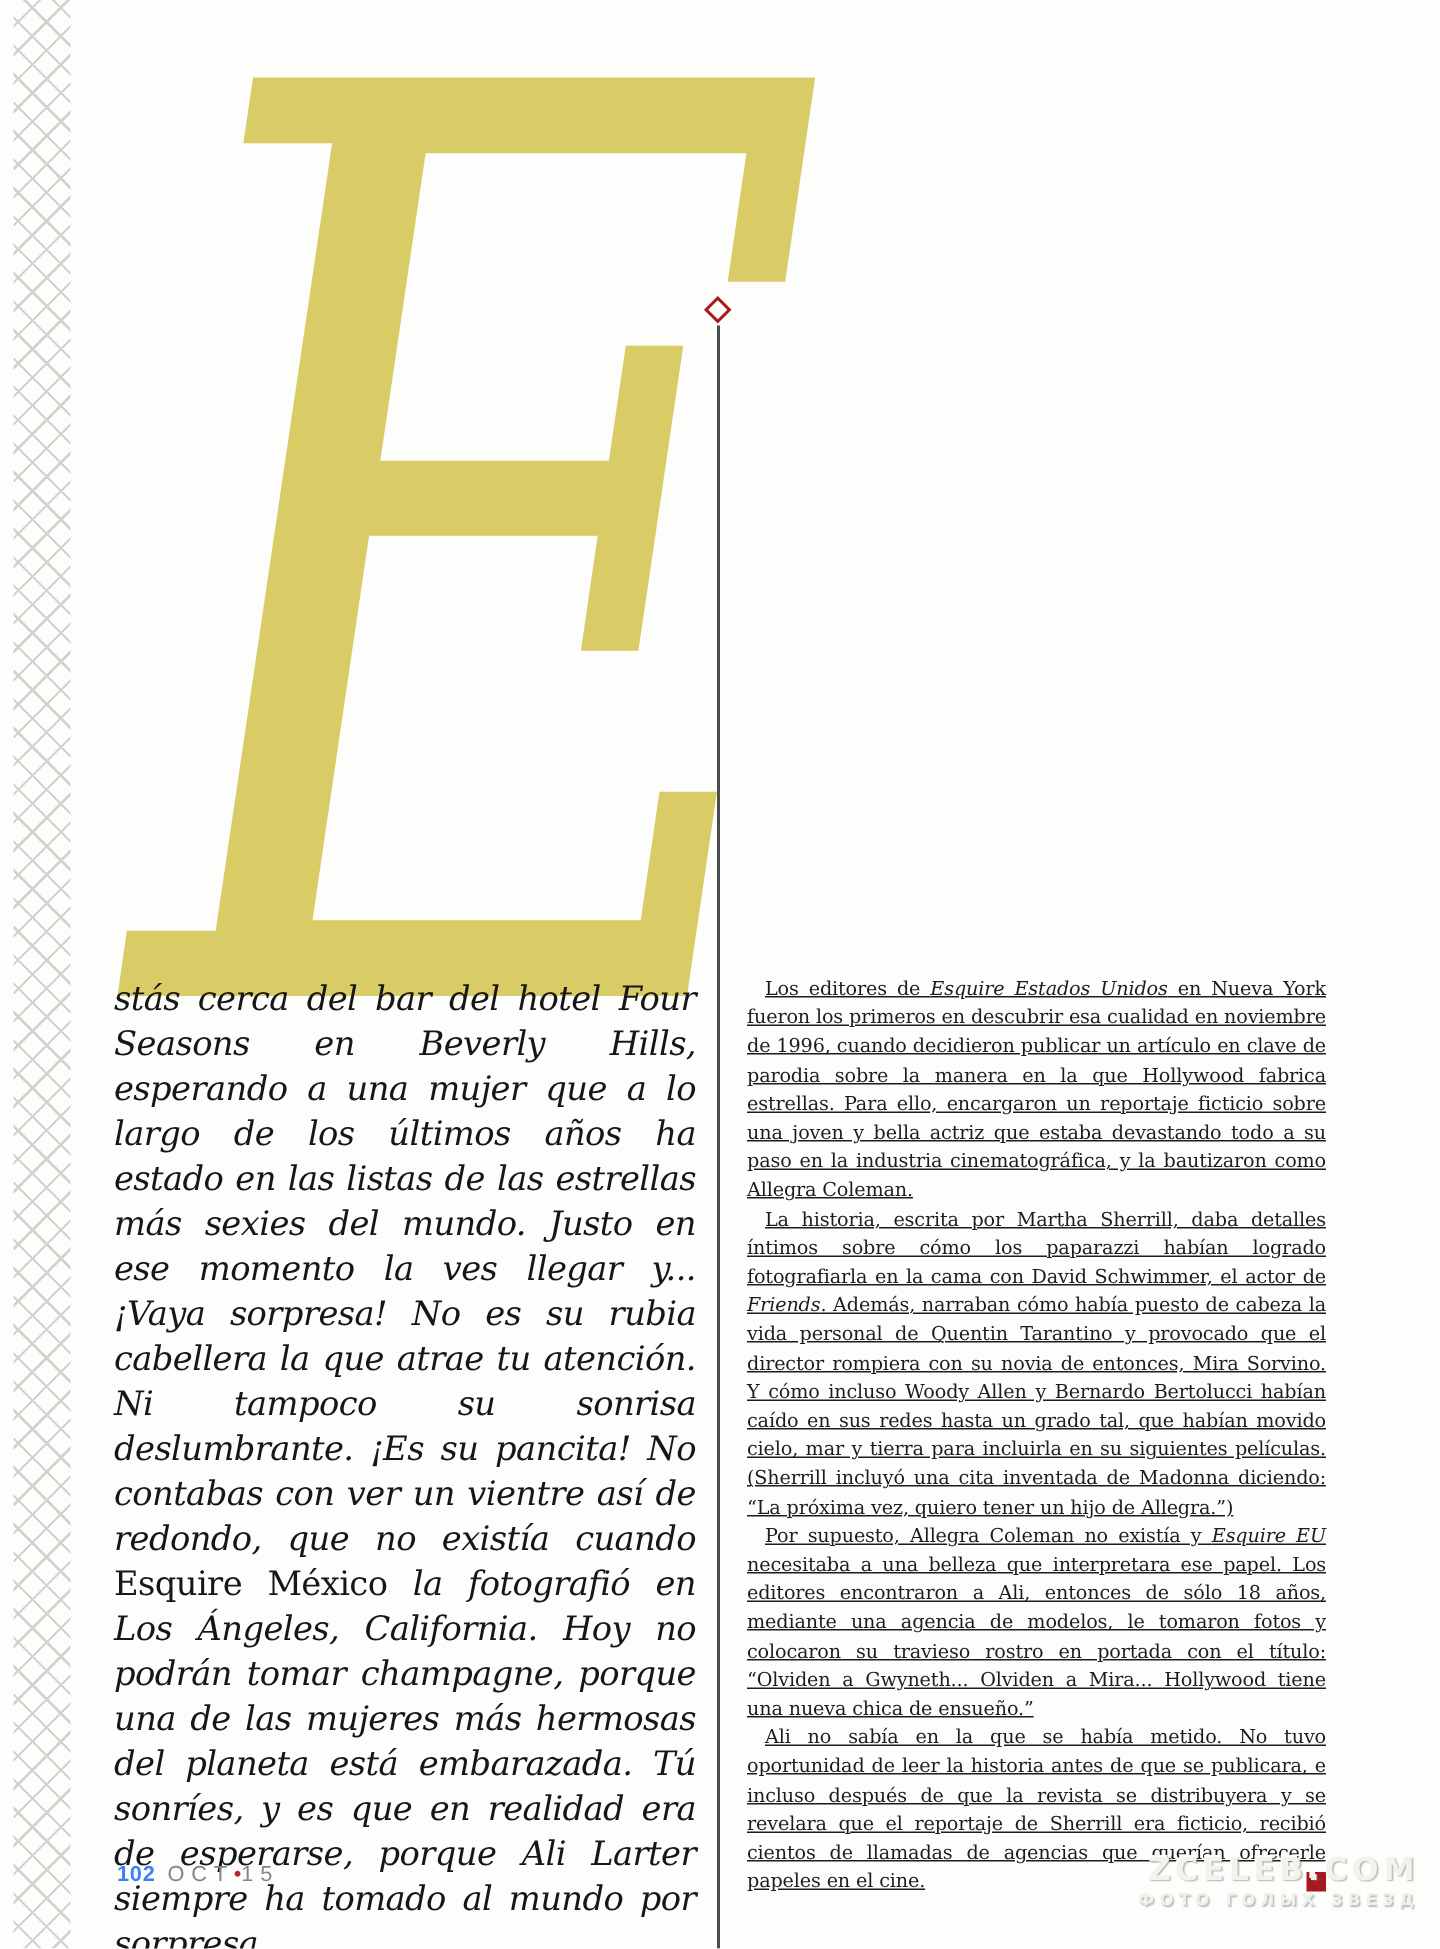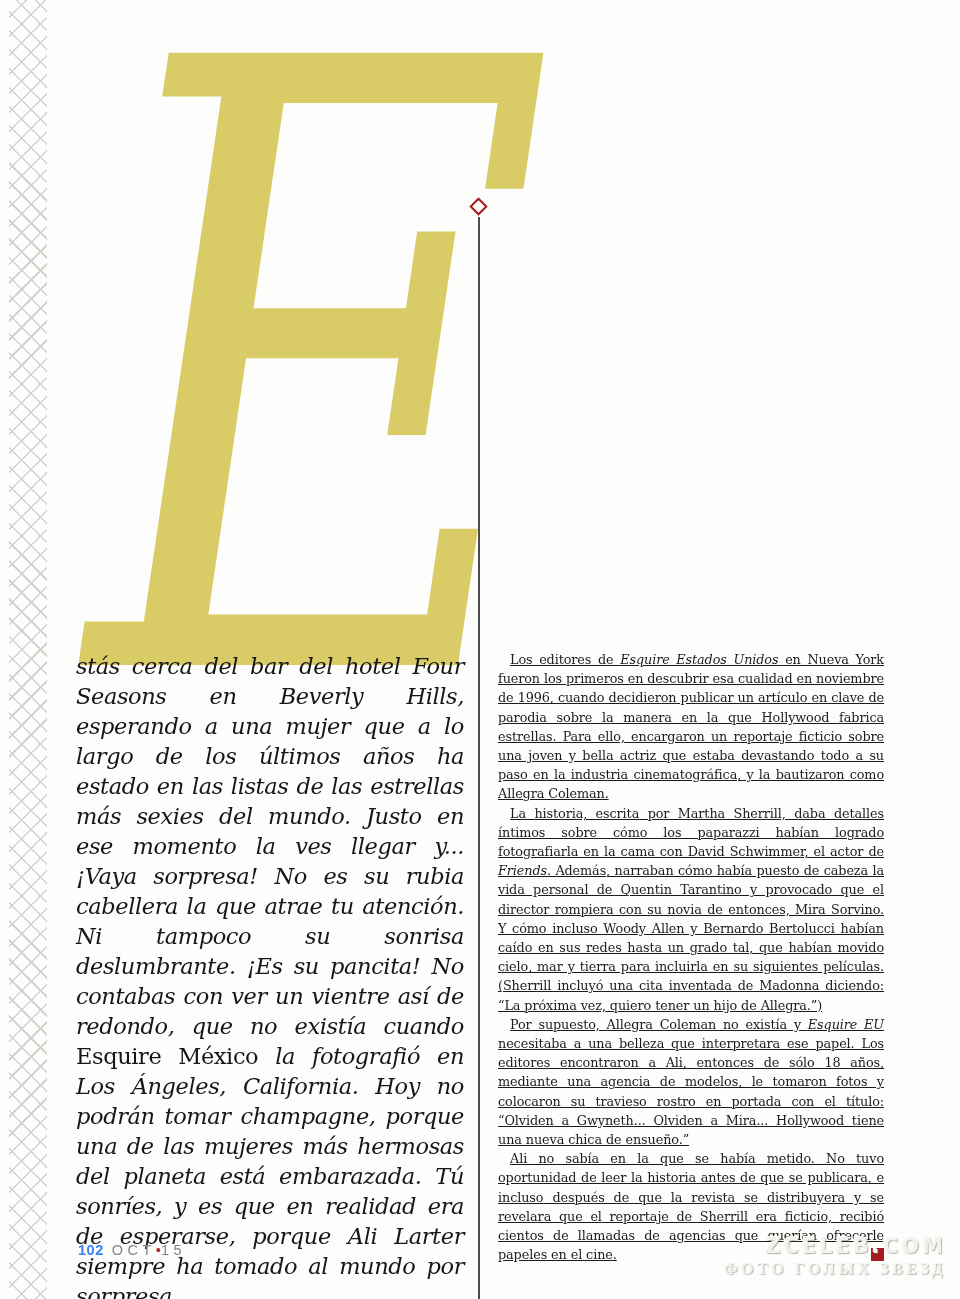--- a/index.html
+++ b/index.html
@@ -122,25 +122,24 @@
     user-select: none;
   }
   .watermark .wm1 {
     font-size: 21px;
     letter-spacing: 3px;
     color: #f3f3ee;
     text-shadow: 1px 1px 1px rgba(120,120,115,0.55), -1px -1px 0 #ffffff;
   }
   .watermark .wm2 {
     margin-top: 2px;
-    font-size: 16px;
+    font-size: 11px;
     letter-spacing: 3.5px;
     color: #f1f1ec;
     text-shadow: 1px 1px 1px rgba(120,120,115,0.5), -1px -1px 0 #ffffff;
-    font-family: Liberation Serif, serif;
   }
 </style>
 </head>
 <body>
 
 <div class="page">
 
   <div class="border-pattern"></div>
 
   <div class="drop-cap">E</div>

